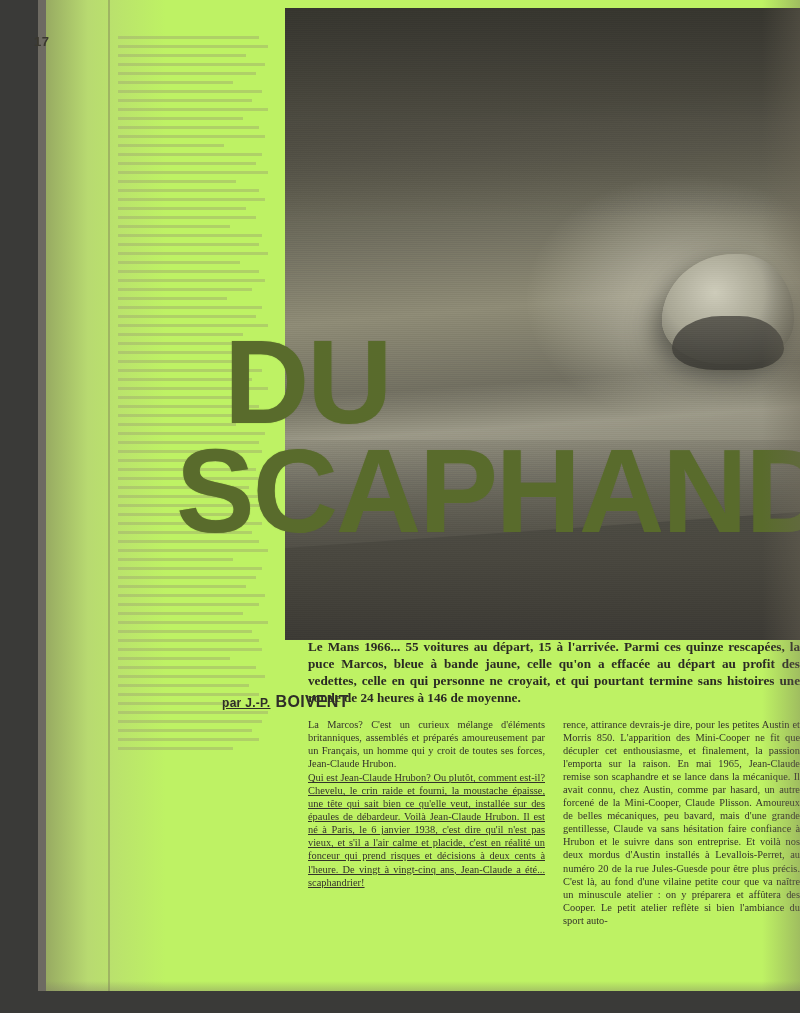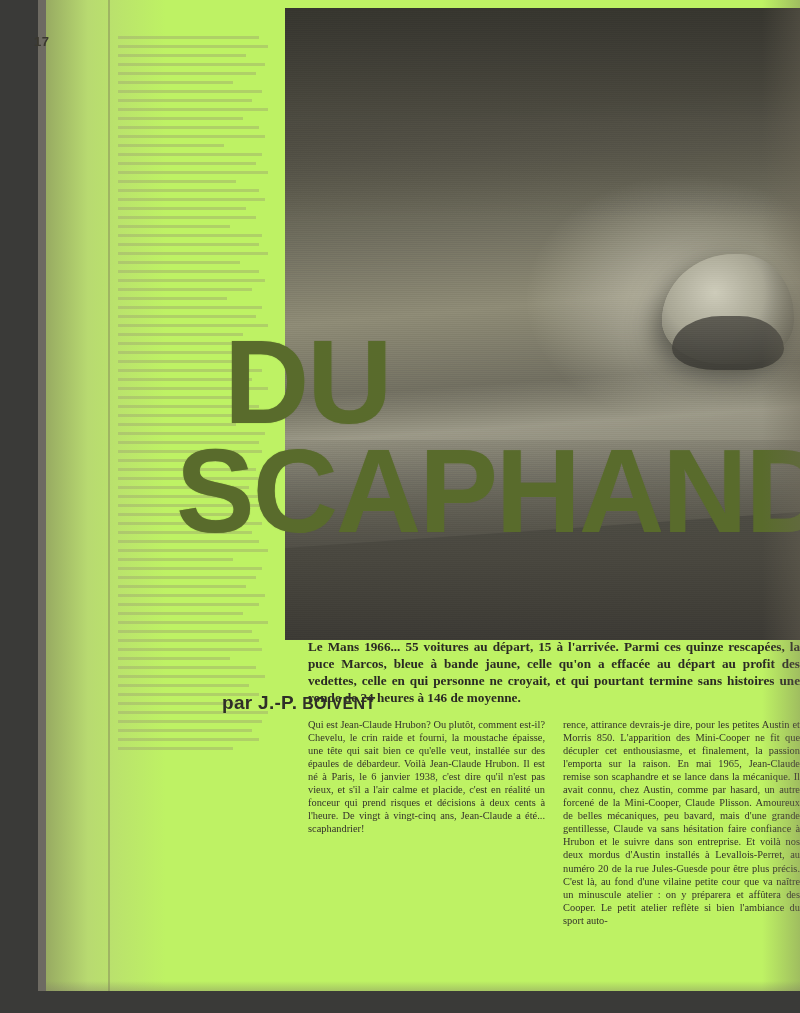--- a/index.html
+++ b/index.html
@@ -161,21 +161,21 @@
   
   .byline {
     position: absolute;
     left: 176px; top: 692px;
     font-family: "Liberation Sans", sans-serif;
     font-size: 17px;
     font-weight: 700;
     color: #2f2e28;
     letter-spacing: .3px;
   }
-  .byline .small { font-size: 19px; font-weight: 700; }
+  .byline .small { font-size: 12px; font-weight: 700; text-decoration: underline; }
   .byline .big   { font-size: 16px; font-weight: 700; }
 
   
   .standfirst {
     position: absolute;
     left: 262px; top: 638px;
     width: 492px;
     font-family: "Liberation Serif", serif;
     font-weight: 700;
     font-size: 13.2px;
@@ -319,20 +319,21 @@
 
     <div class="standfirst">Le Mans 1966... 55 voitures au départ, 15 à l'arrivée. Parmi ces quinze rescapées, la puce Marcos, bleue à bande jaune, celle qu'on a effacée au départ au profit des vedettes, celle en qui personne ne croyait, et qui pourtant termine sans histoires une ronde de 24 heures à 146 de moyenne.</div>
 
     <div class="byline">
       <span class="small">par J.-P.</span>
       <span class="big">BOIVENT</span>
     </div>
 
     <div class="columns">
       <div class="col">
+        <p>La Marcos? C'est un curieux mélange d'éléments britanniques, assemblés et préparés amoureusement par un Français, un homme qui y croit de toutes ses forces, Jean-Claude Hrubon.</p>
         <p>Qui est Jean-Claude Hrubon? Ou plutôt, comment est-il? Chevelu, le crin raide et fourni, la moustache épaisse, une tête qui sait bien ce qu'elle veut, installée sur des épaules de débardeur. Voilà Jean-Claude Hrubon. Il est né à Paris, le 6 janvier 1938, c'est dire qu'il n'est pas vieux, et s'il a l'air calme et placide, c'est en réalité un fonceur qui prend risques et décisions à deux cents à l'heure. De vingt à vingt-cinq ans, Jean-Claude a été... scaphandrier!</p>
       </div>
       <div class="col">
         <p>rence, attirance devrais-je dire, pour les petites Austin et Morris 850. L'apparition des Mini-Cooper ne fit que décupler cet enthousiasme, et finalement, la passion l'emporta sur la raison. En mai 1965, Jean-Claude remise son scaphandre et se lance dans la mécanique. Il avait connu, chez Austin, comme par hasard, un autre forcené de la Mini-Cooper, Claude Plisson. Amoureux de belles mécaniques, peu bavard, mais d'une grande gentillesse, Claude va sans hésitation faire confiance à Hrubon et le suivre dans son entreprise. Et voilà nos deux mordus d'Austin installés à Levallois-Perret, au numéro 20 de la rue Jules-Guesde pour être plus précis. C'est là, au fond d'une vilaine petite cour que va naître un minuscule atelier : on y préparera et affûtera des Cooper. Le petit atelier reflète si bien l'ambiance du sport auto-</p>
       </div>
     </div>
 
     <div class="gutter"></div>
     <div class="edge-shade"></div>
     <div class="fold"></div>

